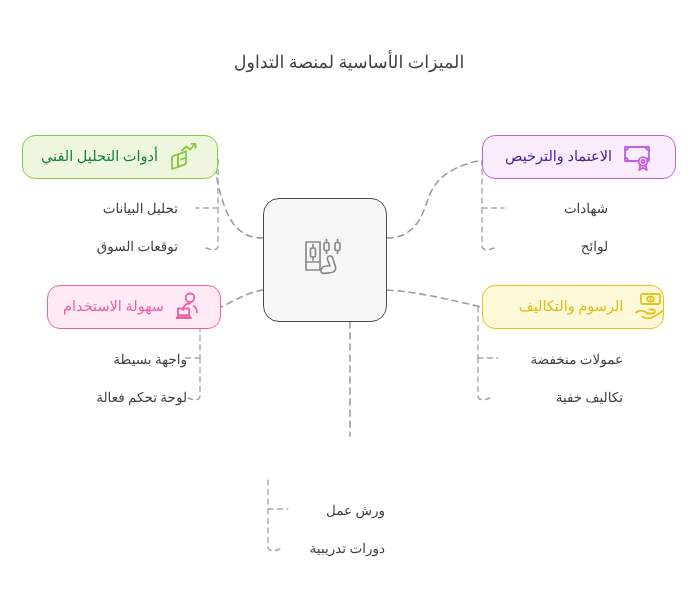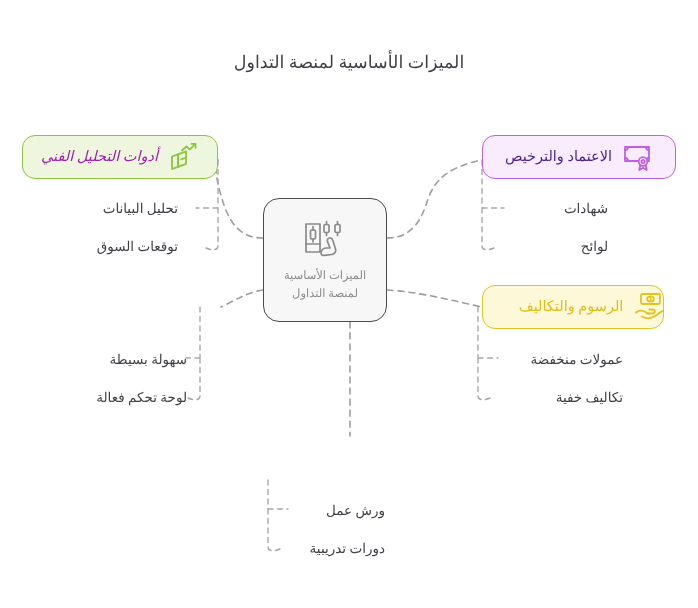--- a/index.html
+++ b/index.html
@@ -174,26 +174,24 @@
         <path d="M4,24 h14"></path>
         <rect x="8.5" y="10" width="5" height="9" rx="1.3"></rect>
         <path d="M11,6.5 v3.5 M11,19 v3"></path>
         <rect x="22" y="4.5" width="5" height="8" rx="1.3"></rect>
         <path d="M24.5,1.5 v3 M24.5,12.5 v3"></path>
         <rect x="33" y="4.5" width="5" height="8" rx="1.3"></rect>
         <path d="M35.5,1.5 v3 M35.5,12.5 v3"></path>
         <path d="M19,33 c0,-3 2.5,-5 5,-5 h4 l-2.5,-6.5 c-0.6,-1.6 0.4,-3.2 2,-3.5 1.5,-0.3 2.8,0.7 3.2,2.1 l2.8,8.8 c0.8,2.6 -0.9,5.3 -3.6,5.6 l-7.4,0.9 c-2,0.2 -3.5,-0.6 -3.5,-2.4 z"></path>
       </svg>
     </span>
-    <span class="c-label">الميزات الأساسية
-لمنصة التداول</span>
   </div>
 
   <div class="branch" id="branch-tech" style="border-color:#8cc63f;background:#eef7dd;">
-    <span class="b-label" style="color:#a21caf;font-style:italic;">أدوات التحليل الفني</span>
+    <span class="b-label" style="color:#15803d;">أدوات التحليل الفني</span>
     <span class="b-icon">
       <svg width="30" height="30" viewBox="0 0 30 30" fill="none" stroke="#8cc63f" stroke-width="1.8" stroke-linecap="round" stroke-linejoin="round">
         <path d="M3,14.5 l6,-2.2 v12.5 l-6,2.2 z"></path>
         <path d="M9,12.3 l8,-3 v12.5 l-8,3 z"></path>
         <path d="M12,17.5 l3.5,-1.3"></path>
         <path d="M13,8.5 l4.5,-4 3.5,3 5,-5.5"></path>
         <path d="M22.5,1.8 h4 v4"></path>
       </svg>
     </span>
   </div>
@@ -204,20 +202,32 @@
       <svg width="30" height="30" viewBox="0 0 30 30" fill="none" stroke="#c060e0" stroke-width="1.8" stroke-linecap="round" stroke-linejoin="round">
         <path d="M2,5 h24 v14 h-24 z"></path>
         <path d="M5,5 a3,3 0 0 1 -3,3 M23,5 a3,3 0 0 0 3,3 M5,19 a3,3 0 0 0 -3,-3 M23,19 a3,3 0 0 1 3,-3"></path>
         <circle cx="20" cy="19.5" r="4.3" fill="#f9ecfd"></circle>
         <circle cx="20" cy="19.5" r="1.6"></circle>
         <path d="M17.3,22.8 l-1,5.2 3.7,-2.3 3.7,2.3 -1,-5.2"></path>
       </svg>
     </span>
   </div>
 
+  <div class="branch" id="branch-usability" style="border-color:#ef5fa7;background:#fdeaf4;">
+    <span class="b-label" style="color:#ef5fa7;">سهولة الاستخدام</span>
+    <span class="b-icon">
+      <svg width="30" height="30" viewBox="0 0 30 30" fill="none" stroke="#ef5fa7" stroke-width="1.8" stroke-linecap="round" stroke-linejoin="round">
+        <circle cx="15" cy="5.8" r="4.3"></circle>
+        <path d="M15,11.5 c-4.5,0 -7,2.8 -7,6.5"></path>
+        <path d="M18.5,14 c2.2,1.3 3.5,3.6 3.5,6.3"></path>
+        <path d="M3,16.5 h11 v7 h-11 z"></path>
+        <path d="M1.5,26 h14.5 l-2,-2.5 h-10.5 z"></path>
+      </svg>
+    </span>
+  </div>
 
   <div class="branch" id="branch-fees" style="border-color:#e0c520;background:#fdf8d8;">
     <span class="b-label" style="color:#ddbe16;margin-left:39px;">الرسوم والتكاليف</span>
     <span class="b-icon">
       <svg width="32" height="30" viewBox="0 0 32 30" fill="none" stroke="#e0c520" stroke-width="1.8" stroke-linecap="round" stroke-linejoin="round">
         <rect x="7" y="2" width="19" height="10" rx="1.4"></rect>
         <ellipse cx="16.5" cy="7" rx="3.4" ry="2.6"></ellipse>
         <path d="M16.5,5.6 v2.8"></path>
         <path d="M2,20.5 c3,-2.5 6,-2.2 8.5,-1 l4.5,2.2"></path>
         <path d="M13,21.5 h5.5 c1.3,0 2.3,-0.9 2.3,-2 0,-1.1 -1,-2 -2.3,-2 h-3.2"></path>
@@ -226,21 +236,21 @@
     </span>
   </div>
 
 
   <div class="leaf" id="leaf-tech-0">تحليل البيانات</div>
   <div class="leaf" id="leaf-tech-1">توقعات السوق</div>
 
   <div class="leaf" id="leaf-license-0">شهادات</div>
   <div class="leaf" id="leaf-license-1">لوائح</div>
 
-  <div class="leaf" id="leaf-usability-0">سهولة بسيطة</div>
+  <div class="leaf" id="leaf-usability-0">واجهة بسيطة</div>
   <div class="leaf" id="leaf-usability-1">لوحة تحكم فعالة</div>
 
   <div class="leaf" id="leaf-fees-0">عمولات منخفضة</div>
   <div class="leaf" id="leaf-fees-1">تكاليف خفية</div>
 
   <div class="leaf" id="leaf-training-0">ورش عمل</div>
   <div class="leaf" id="leaf-training-1">دورات تدريبية</div>
 
 </div>
 

